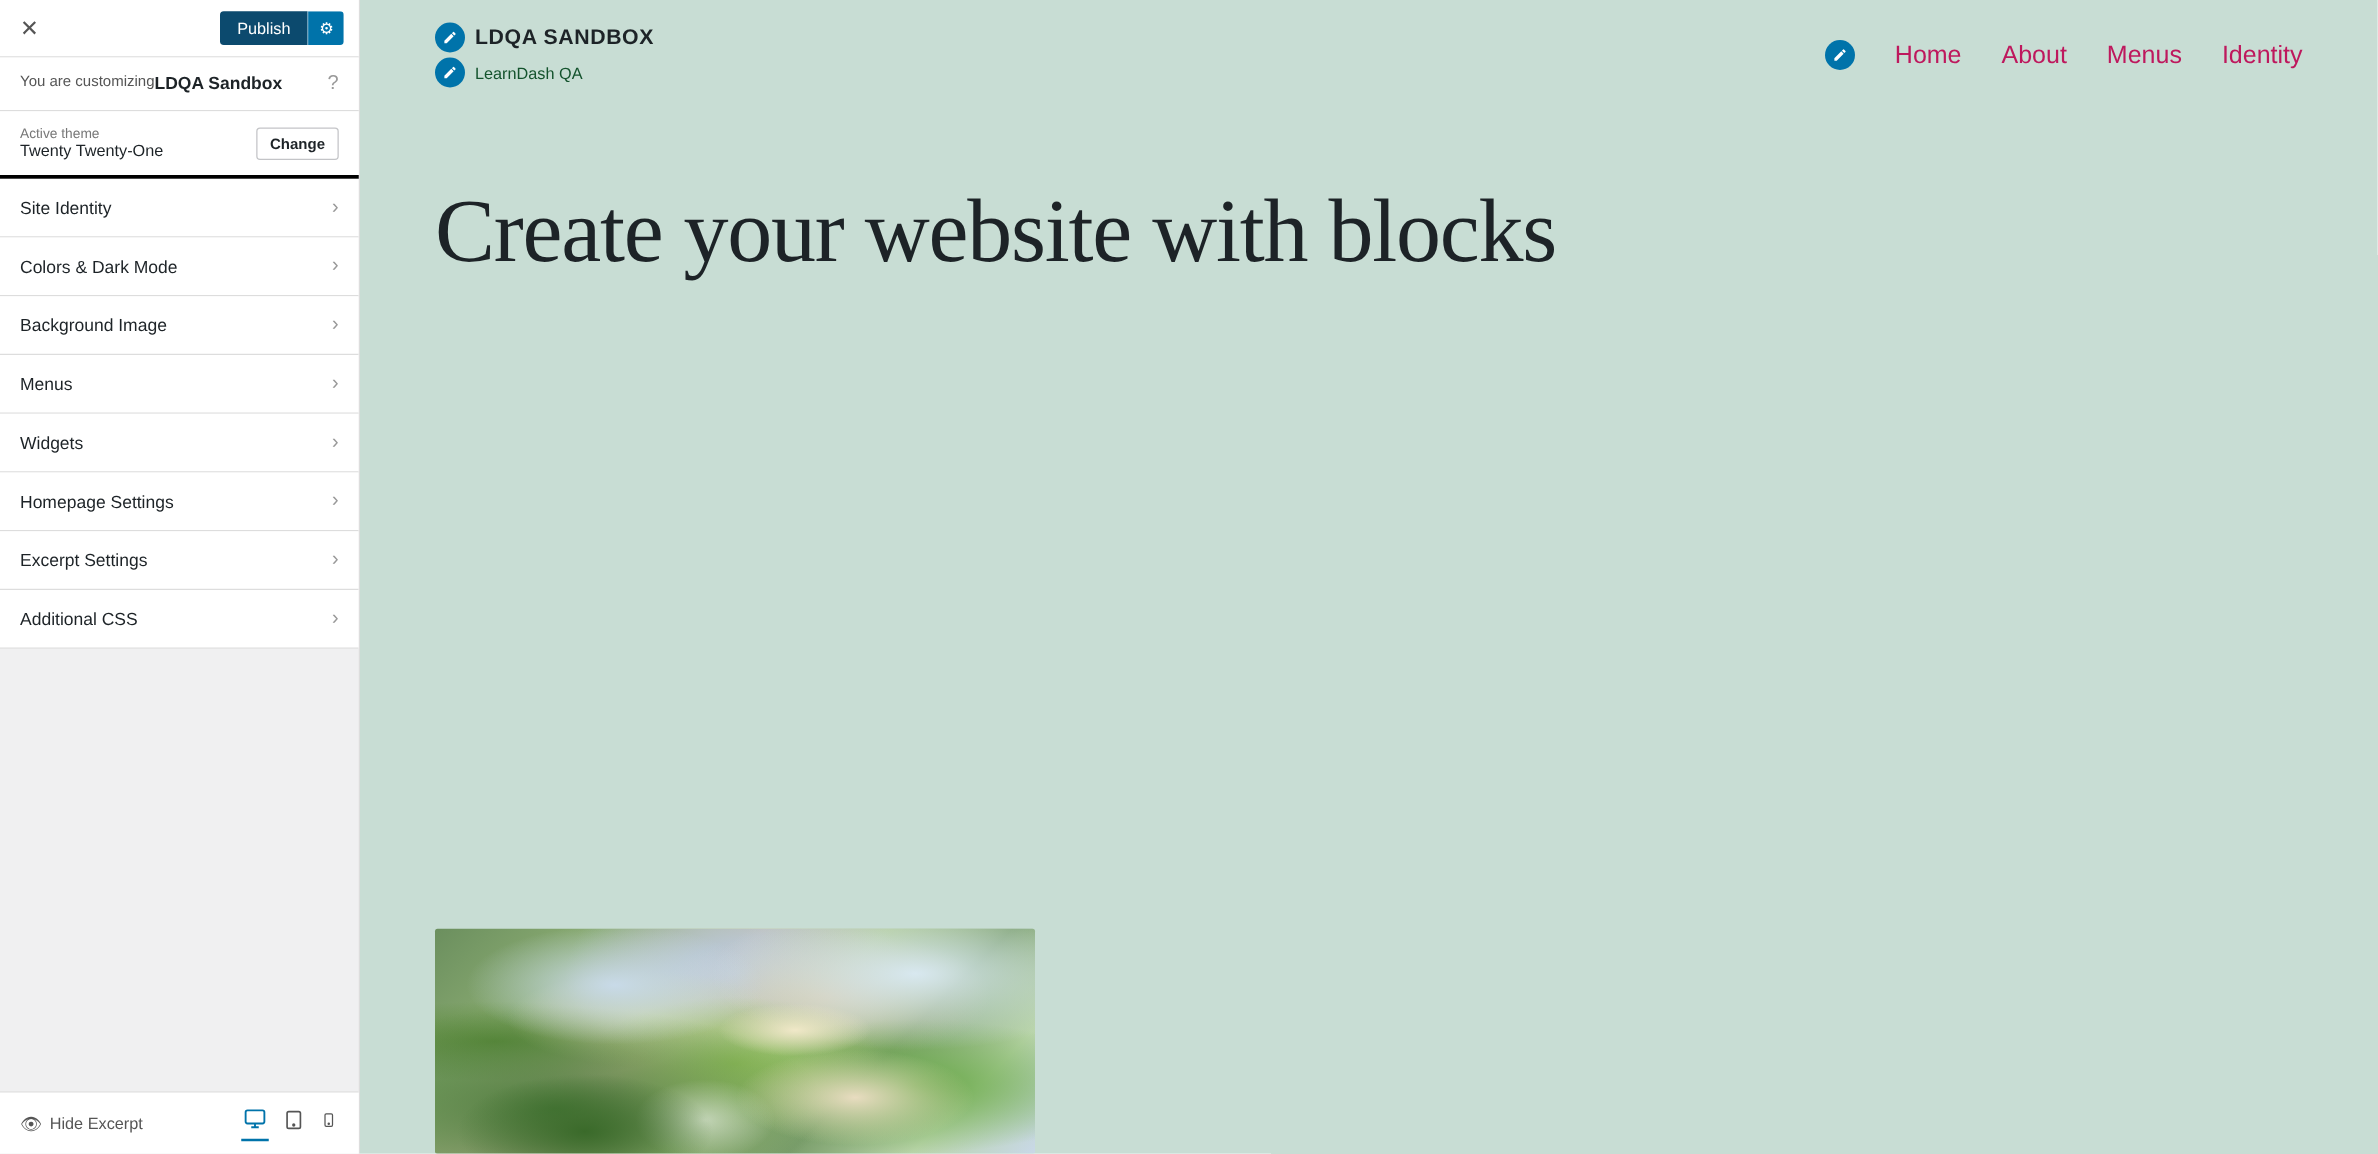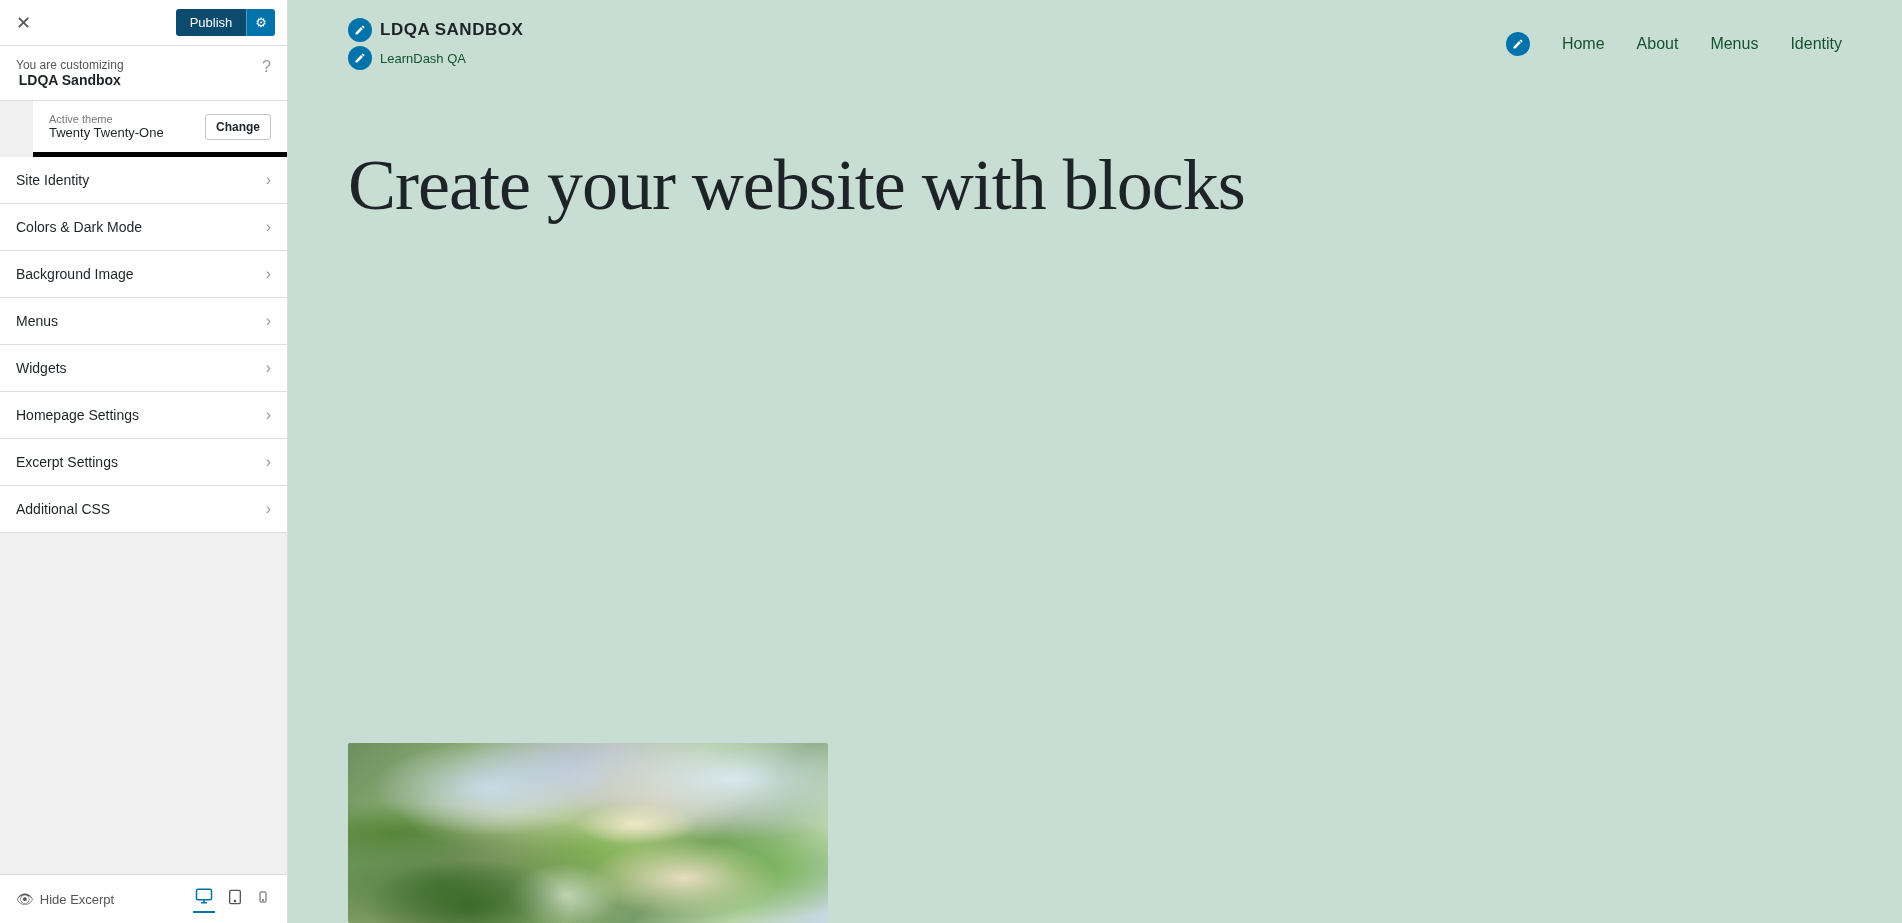--- a/index.html
+++ b/index.html
@@ -73,22 +73,21 @@
     .customizing-info {
       background: #fff;
       padding: 12px 16px;
       border-bottom: 1px solid #ddd;
       display: flex;
       align-items: flex-start;
       justify-content: space-between;
     }
     .customizing-text {
       display: flex;
-      flex-direction: column;
-      text-align: center;
+      flex-direction: row;
     }
     .customizing-label {
       font-size: 12px;
       color: #555;
     }
     .customizing-site {
       font-size: 14px;
       font-weight: 600;
       color: #1d2327;
     }
@@ -97,25 +96,24 @@
       font-size: 16px;
       cursor: pointer;
       border: none;
       background: none;
     }
 
     
     .theme-info {
       background: #fff;
       padding: 12px 16px;
-      border-bottom: 5px solid #000000;
-      display: flex;
-      align-items: center;
-      justify-content: space-between;
-      margin-left: 33px;
+      border-bottom: 3px solid #000000;
+      display: flex;
+      align-items: center;
+      justify-content: space-between;
     }
     .theme-details {
       display: flex;
       flex-direction: column;
     }
     .theme-label {
       font-size: 11px;
       color: #777;
     }
     .theme-name {
@@ -260,22 +258,22 @@
       background: #0073aa;
       border-radius: 50%;
       display: flex;
       align-items: center;
       justify-content: center;
       color: white;
       font-size: 11px;
       cursor: pointer;
     }
     .nav-link {
-      font-size: 16px;
-      color: #14532d;
+      font-size: 20px;
+      color: #be185d;
       text-decoration: none;
       font-weight: 400;
     }
 
     
     .hero-section {
       padding: 60px 60px 40px;
       flex: 1;
     }
     .hero-title {

